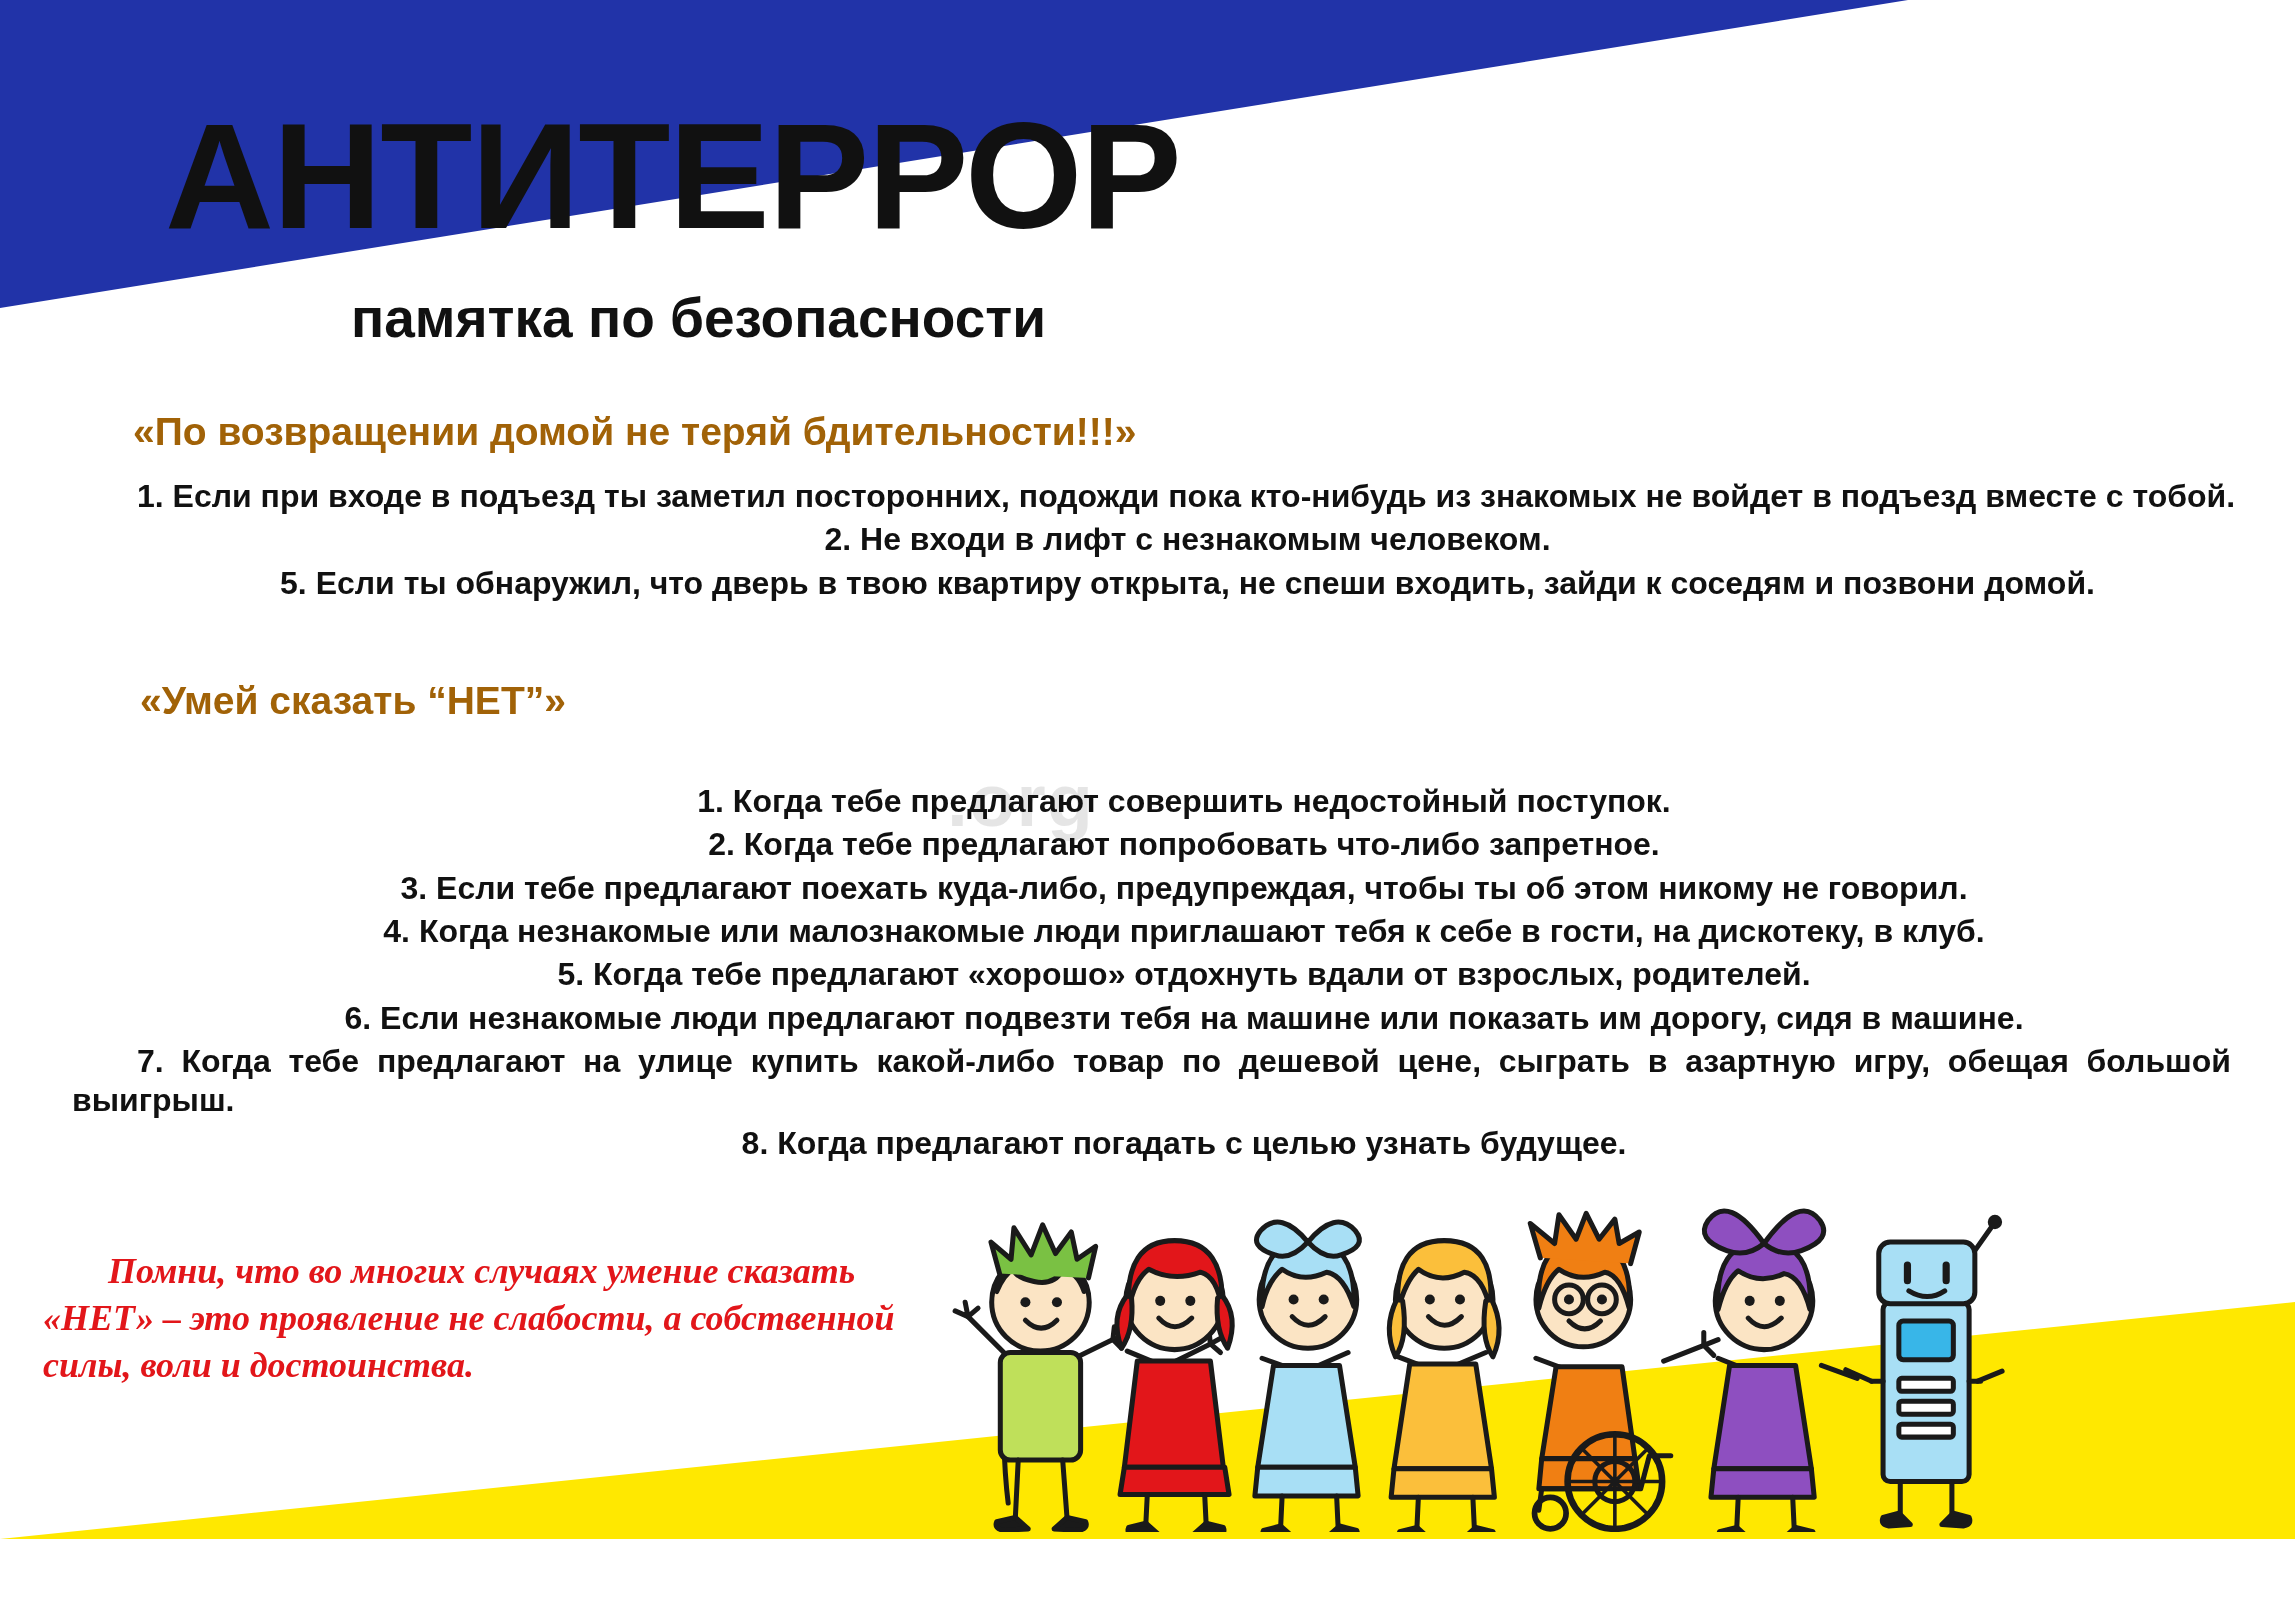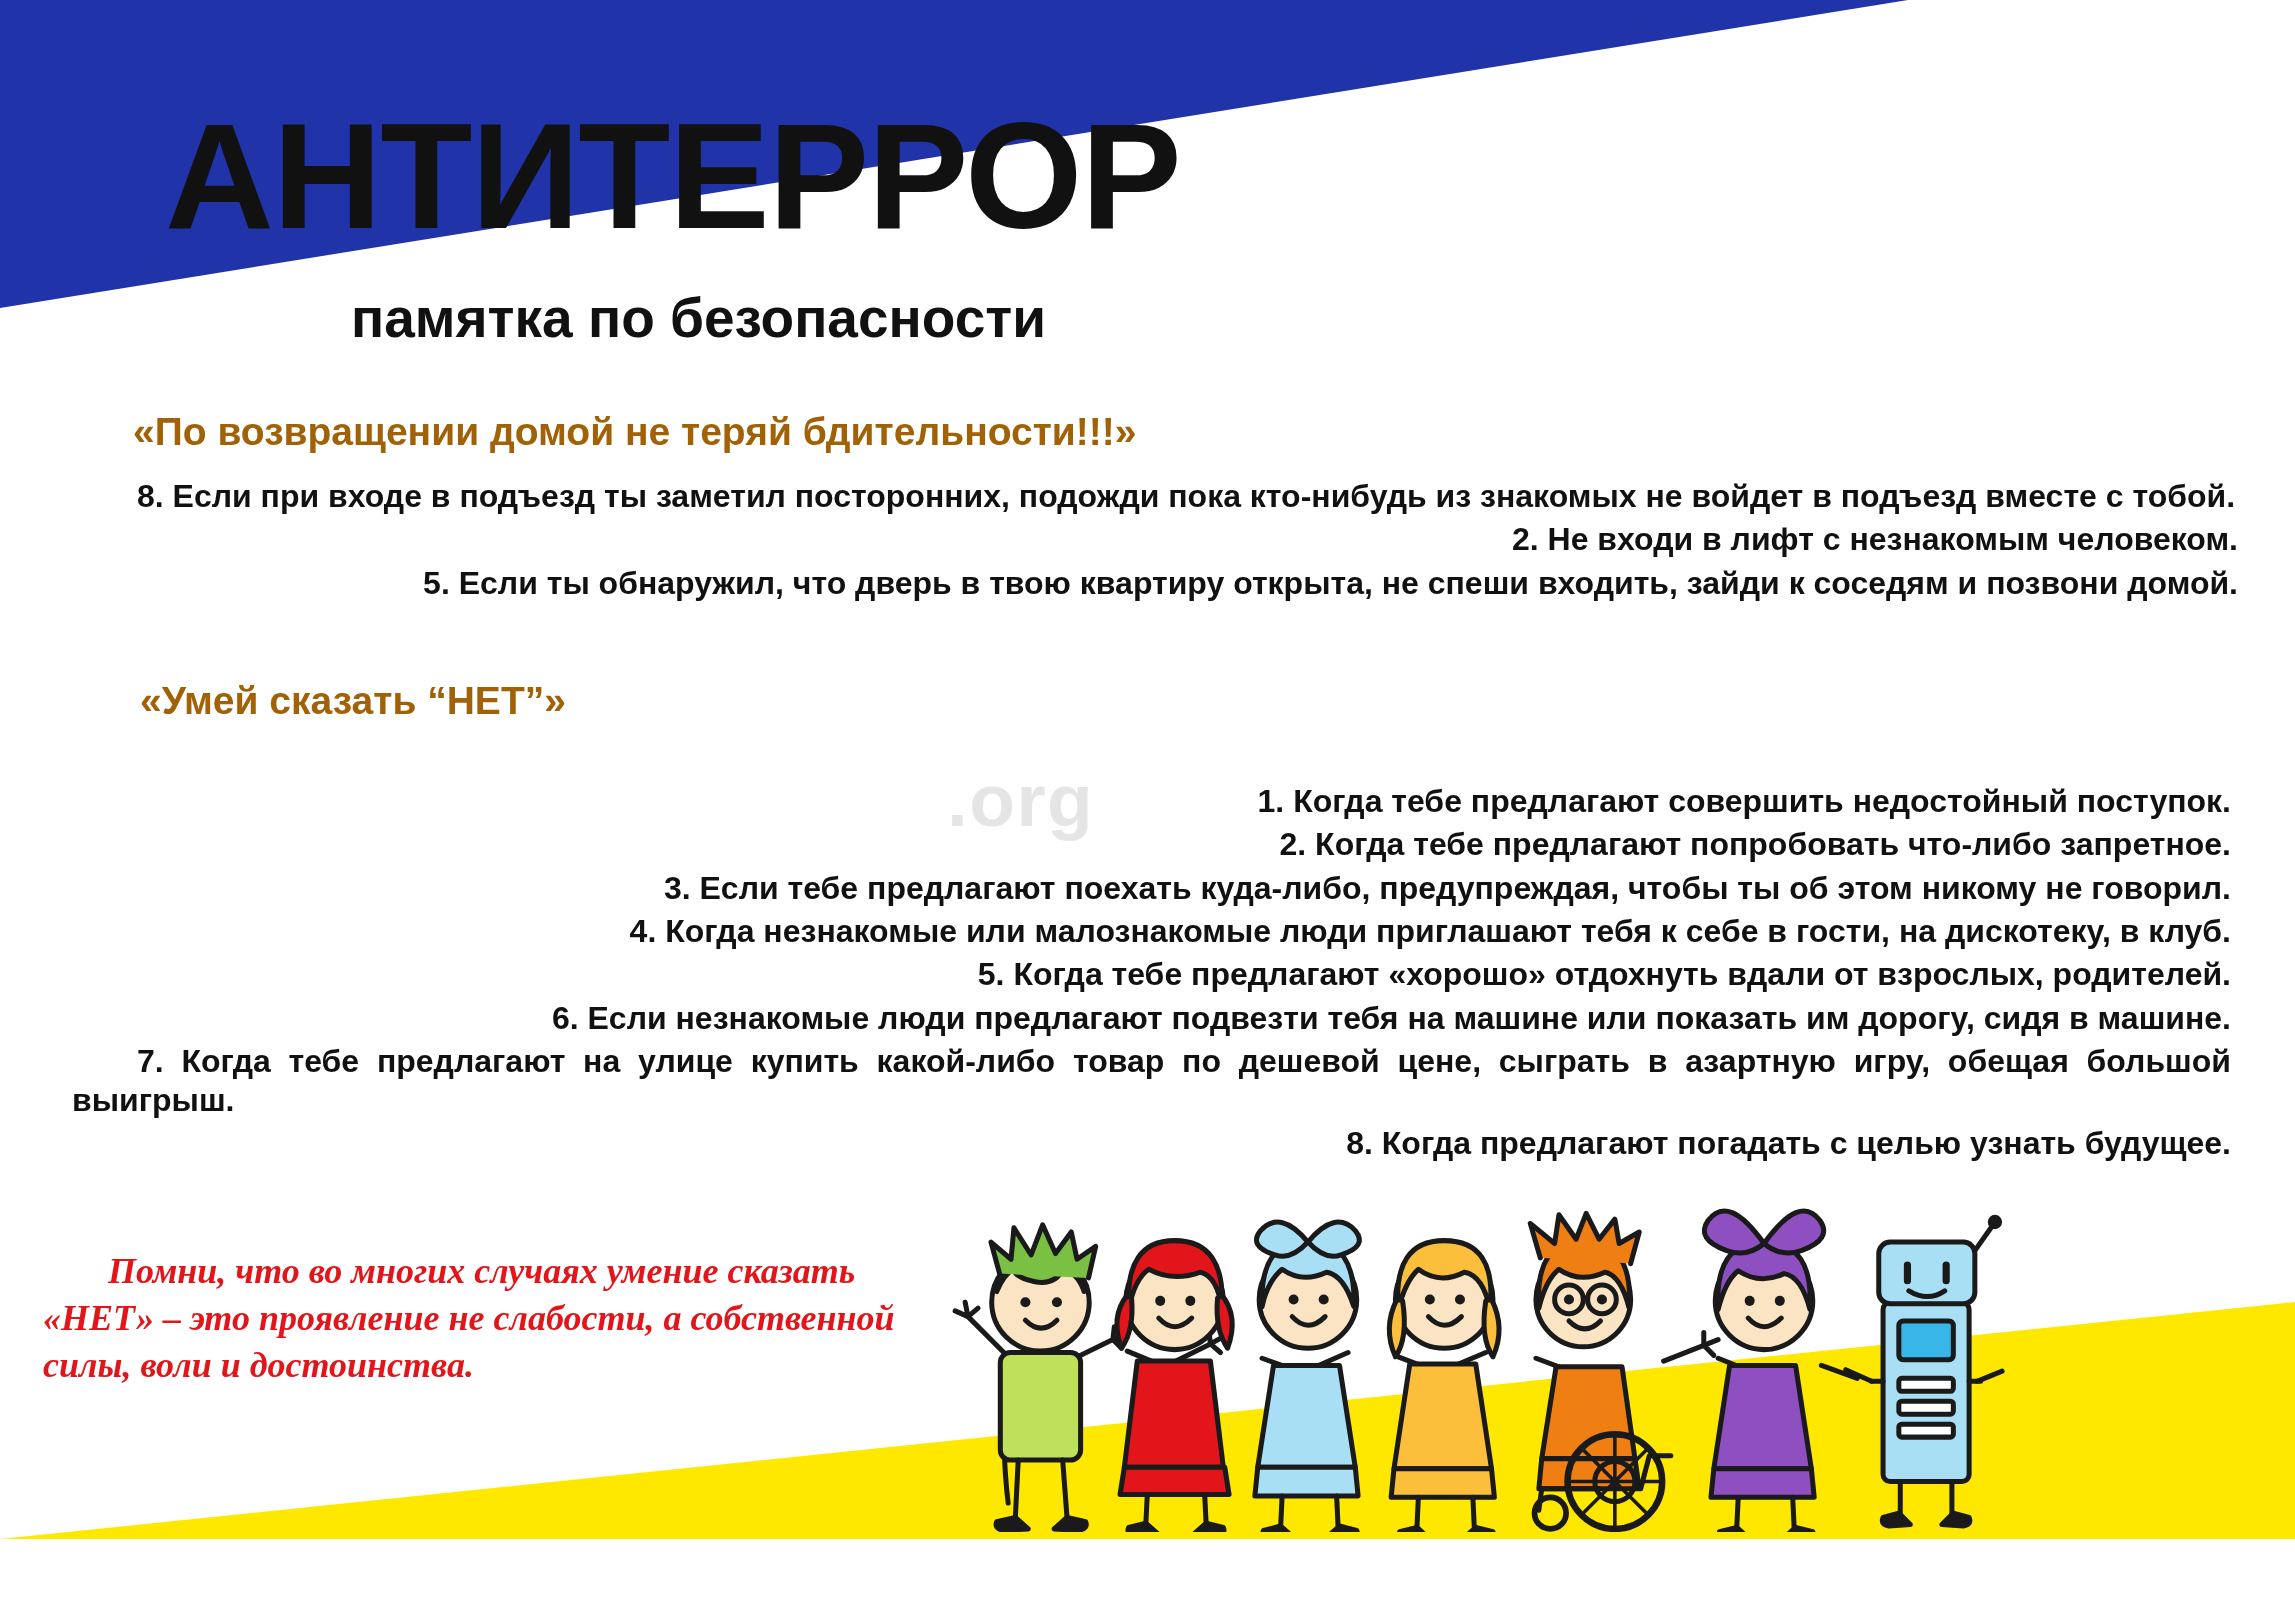--- a/index.html
+++ b/index.html
@@ -79,21 +79,21 @@
     font-size: 32px;
     line-height: 1.22;
   }
   #list1 { top: 477px; left: 72px; width: 2166px; }
   #list2 { top: 782px; left: 72px; width: 2159px; }
   .list p {
     margin: 0 0 4.3px 0;
     text-indent: 65px;
     text-align: justify;
   }
-  .list p.nojust { text-align: right; }
+  .list p.nojust { text-align: center; }
 
   .note {
     position: absolute;
     top: 1248px;
     left: 43px;
     width: 890px;
     color: #e2161a;
     font-weight: bold;
     font-size: 36px;
     line-height: 1.3;
@@ -130,21 +130,21 @@
   <div class="blue-band"></div>
   <div class="yellow-band"></div>
 
   <div class="title">АНТИТЕРРОР</div>
   <div class="subtitle">памятка по безопасности</div>
 
   <div class="watermark">.org</div>
 
   <div class="section-head" id="head1">«По возвращении домой не теряй бдительности!!!»</div>
   <div class="list" id="list1">
-    <p>8. Если при входе в подъезд ты заметил посторонних, подожди пока кто-нибудь из знакомых не войдет в подъезд вместе с тобой.</p>
+    <p>1. Если при входе в подъезд ты заметил посторонних, подожди пока кто-нибудь из знакомых не войдет в подъезд вместе с тобой.</p>
     <p class="nojust">2. Не входи в лифт с незнакомым человеком.</p>
     <p class="nojust">5. Если ты обнаружил, что дверь в твою квартиру открыта, не спеши входить, зайди к соседям и позвони домой.</p>
   </div>
 
   <div class="section-head" id="head2">«Умей сказать “НЕТ”»</div>
   <div class="list" id="list2">
     <p class="nojust">1. Когда тебе предлагают совершить недостойный поступок.</p>
     <p class="nojust">2. Когда тебе предлагают попробовать что-либо запретное.</p>
     <p class="nojust">3. Если тебе предлагают поехать куда-либо, предупреждая, чтобы ты об этом никому не говорил.</p>
     <p class="nojust">4. Когда незнакомые или малознакомые люди приглашают тебя к себе в гости, на дискотеку, в клуб.</p>

